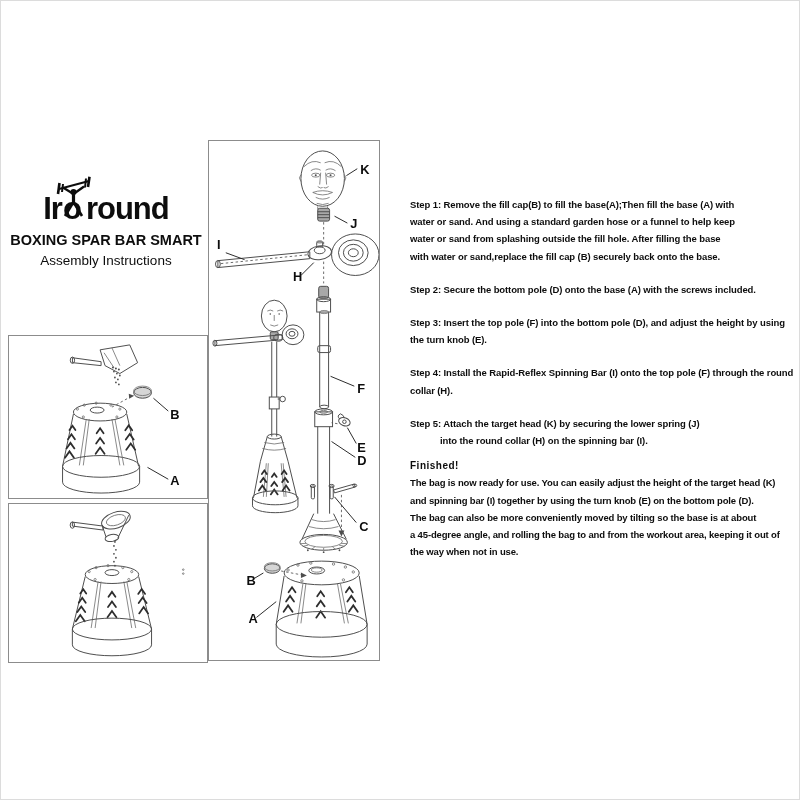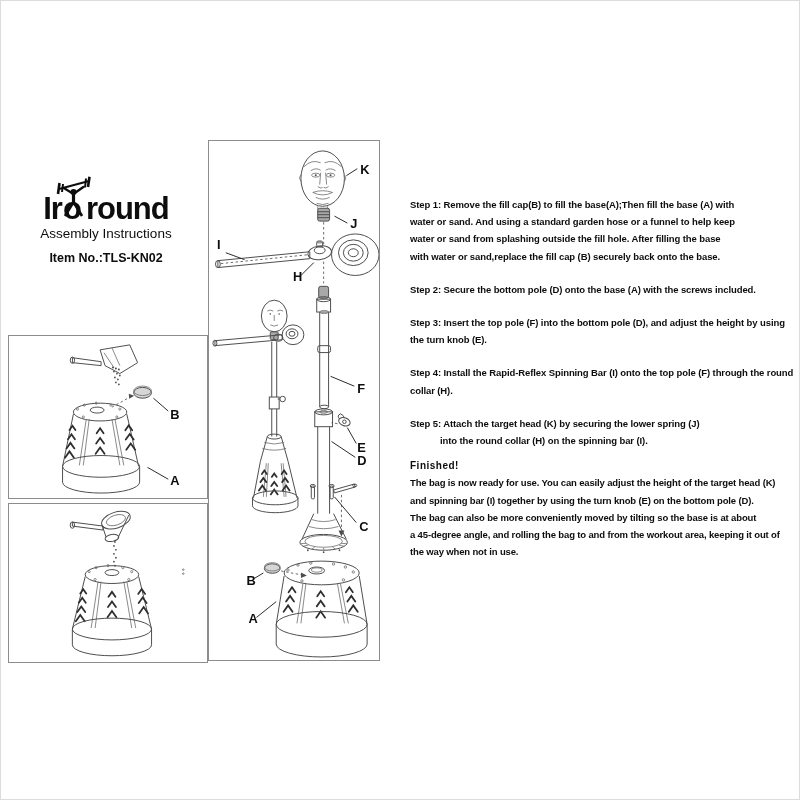--- a/index.html
+++ b/index.html
@@ -64,22 +64,22 @@
         <circle cx="18.5" cy="16" r="3" fill="#0d0d0d"></circle>
         <line x1="18.5" y1="18" x2="8" y2="11.5" stroke="#0d0d0d" stroke-width="2.3"></line>
         <line x1="18.5" y1="18" x2="29" y2="10.5" stroke="#0d0d0d" stroke-width="2.3"></line>
         <line x1="18.5" y1="17" x2="18.5" y2="27" stroke="#0d0d0d" stroke-width="3.2"></line>
         <line x1="18.5" y1="26" x2="10" y2="40" stroke="#0d0d0d" stroke-width="2.6"></line>
         <line x1="18.5" y1="26" x2="27" y2="40" stroke="#0d0d0d" stroke-width="2.6"></line>
       </svg>
     </span>
     <span class="logo-text">round</span>
   </div>
+  <div class="title1">BOXING SPAR BAR SMART</div>
   <div class="subtitle">Assembly Instructions</div>
-  <div class="itemno">Item No.:TLS-KN02</div>
 </div>
 
 <div class="panel panel-main">
 <svg viewBox="0 0 172 521">
 
   <g>
     <ellipse class="ln" cx="115" cy="36" rx="22" ry="28"></ellipse>
     <path class="lnT" d="M96,24 Q104,16 113,20"></path>
     <path class="lnT" d="M117,20 Q126,16 134,24"></path>
     <path class="lnT" d="M103,28 q5,-3.5 10,-0.5"></path>

